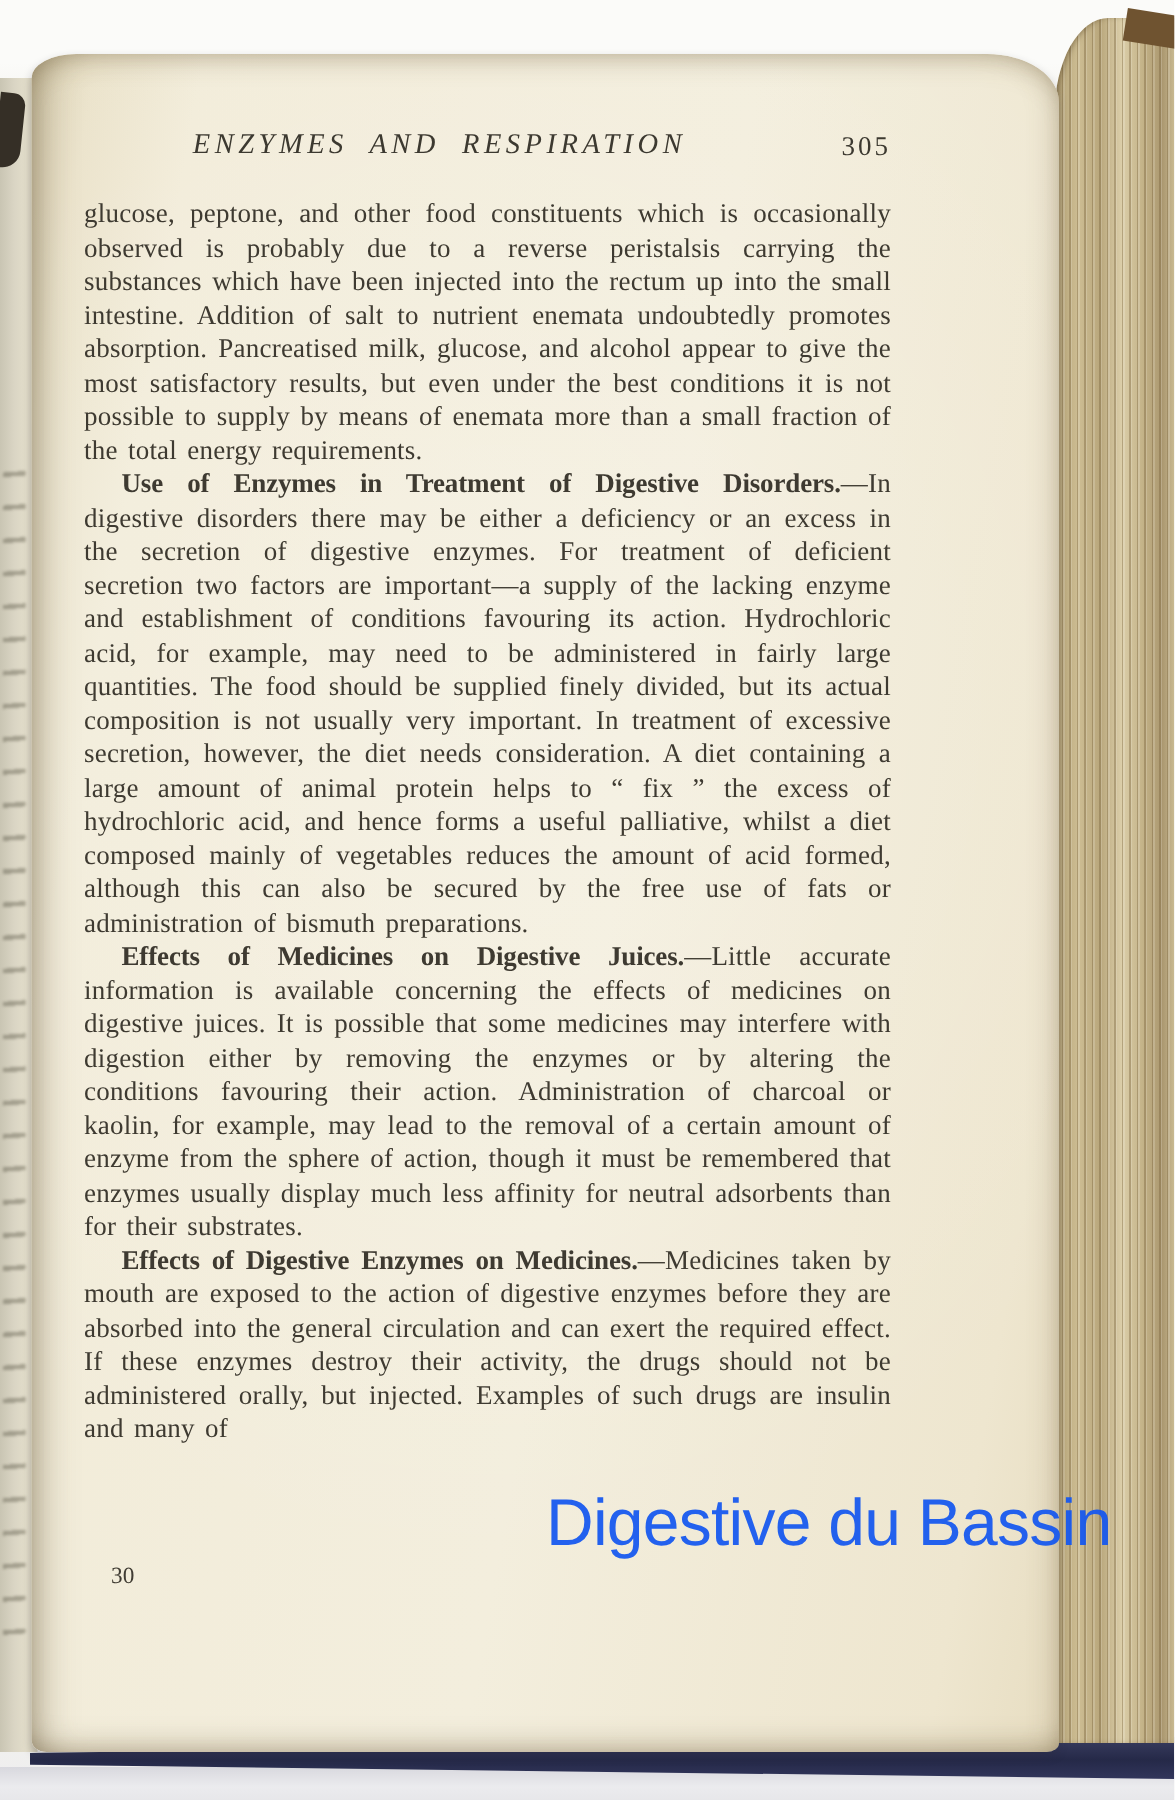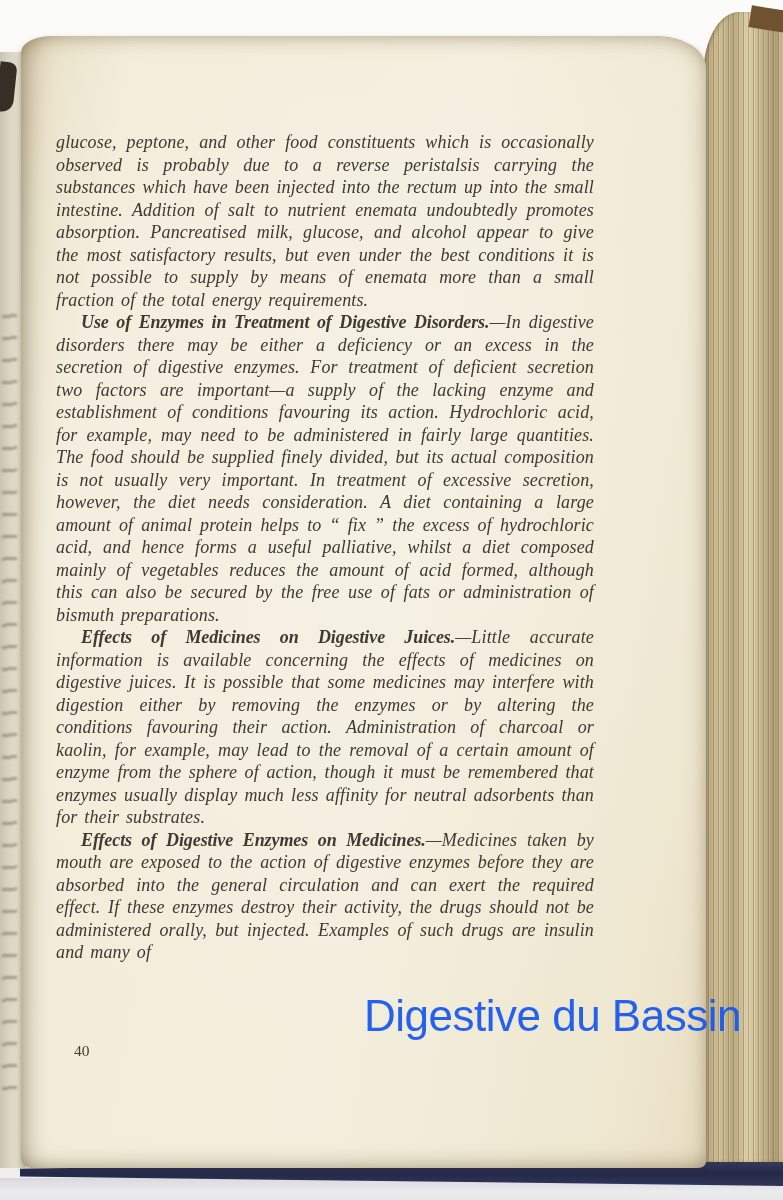--- a/index.html
+++ b/index.html
@@ -69,21 +69,21 @@
     color:#3c3930; white-space:nowrap;
   }
   .folio {
     position:absolute; right:0; top:1px; font-size:18px; letter-spacing:2px; color:#3c3930;
   }
   .body-text {
     position:absolute; left:35px; top:95px; width:538px;
     font-size:18px; line-height:22.5px; color:#3e3a31;
     text-align:justify; letter-spacing:0.15px; word-spacing:2.2px;
   }
-  .para { margin:0;font-style:italic; }
+  .para { margin:0; }
   .para:not(:first-child) { text-indent:25px; }
   .lead { font-weight:bold; letter-spacing:-0.1px; }
   .sig-mark { position:absolute; left:53px; top:1006px; font-size:15.5px; color:#403c33; }
   
   .watermark {
     position:absolute; left:364px; top:991px;
     font-family:"Liberation Sans", sans-serif;
     font-size:44px; font-weight:400; letter-spacing:-0.5px;
     color:#1457f0; opacity:0.93; white-space:nowrap;
   }
@@ -101,26 +101,30 @@
   </div>
   <div class="spine-mark"></div>
   <div class="thread-a"></div>
   <div class="thread-b"></div>
 
   <div class="edges"></div>
   <div class="corner-wedge"></div>
 
   <div class="page">
 
+    <div class="running-head-row">
+      <div class="running-head">ENZYMES AND RESPIRATION</div>
+      <div class="folio">305</div>
+    </div>
 
     <div class="body-text">
       <p class="para"><span>glucose, peptone, and other food constituents which is occasionally observed is probably due to a reverse peristalsis carrying the substances which have been injected into the rectum up into the small intestine.  Addition of salt to nutrient enemata undoubtedly promotes absorption.  Pancreatised milk, glucose, and alcohol appear to give the most satisfactory results, but even under the best conditions it is not possible to supply by means of enemata more than a small fraction of the total energy requirements.</span></p>
       <p class="para"><span class="lead">Use of Enzymes in Treatment of Digestive Disorders.</span><span>—In digestive disorders there may be either a deficiency or an excess in the secretion of digestive enzymes.  For treatment of deficient secretion two factors are important—a supply of the lacking enzyme and establishment of conditions favouring its action.  Hydrochloric acid, for example, may need to be administered in fairly large quantities.  The food should be supplied finely divided, but its actual composition is not usually very important.  In treatment of excessive secretion, however, the diet needs consideration.  A diet containing a large amount of animal protein helps to “ fix ” the excess of hydrochloric acid, and hence forms a useful palliative, whilst a diet composed mainly of vegetables reduces the amount of acid formed, although this can also be secured by the free use of fats or administration of bismuth preparations.</span></p>
       <p class="para"><span class="lead">Effects of Medicines on Digestive Juices.</span><span>—Little accurate information is available concerning the effects of medicines on digestive juices.  It is possible that some medicines may interfere with digestion either by removing the enzymes or by altering the conditions favouring their action.  Administration of charcoal or kaolin, for example, may lead to the removal of a certain amount of enzyme from the sphere of action, though it must be remembered that enzymes usually display much less affinity for neutral adsorbents than for their substrates.</span></p>
       <p class="para"><span class="lead">Effects of Digestive Enzymes on Medicines.</span><span>—Medicines taken by mouth are exposed to the action of digestive enzymes before they are absorbed into the general circulation and can exert the required effect.  If these enzymes destroy their activity, the drugs should not be administered orally, but injected.  Examples of such drugs are insulin and many of</span></p>
     </div>
 
-    <div class="sig-mark">40</div>
+    <div class="sig-mark">30</div>
   </div>
 
   <div class="watermark">Digestive du Bassin</div>
 
 </div>
 
 </body></html>

